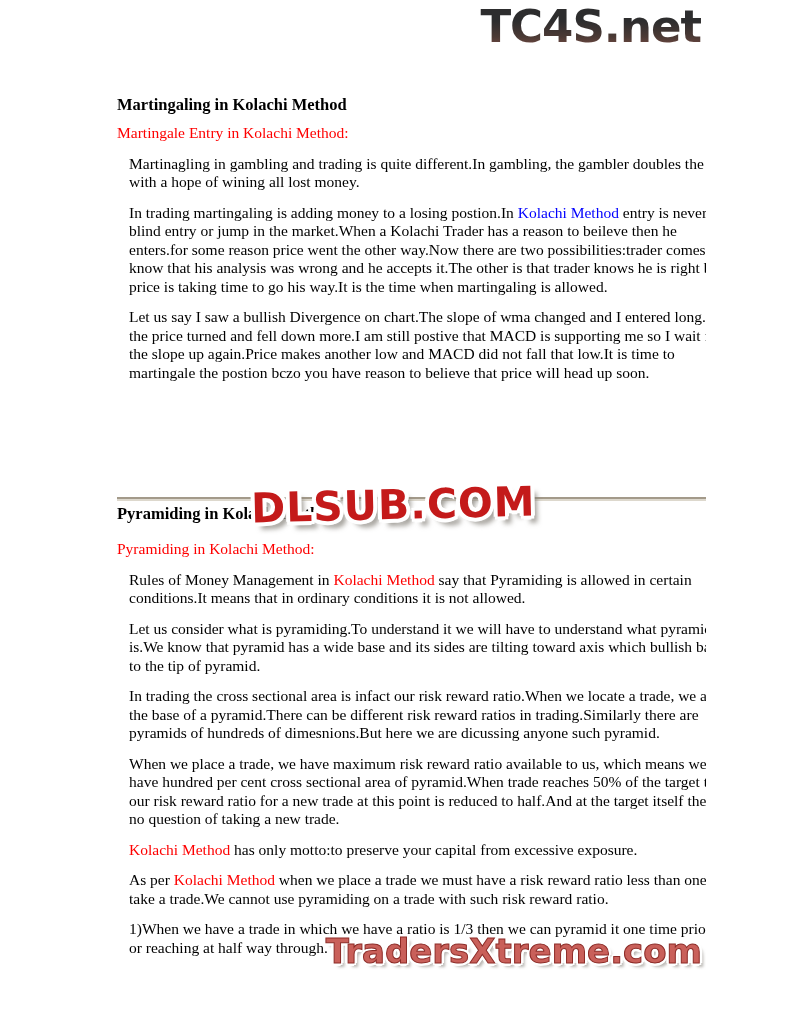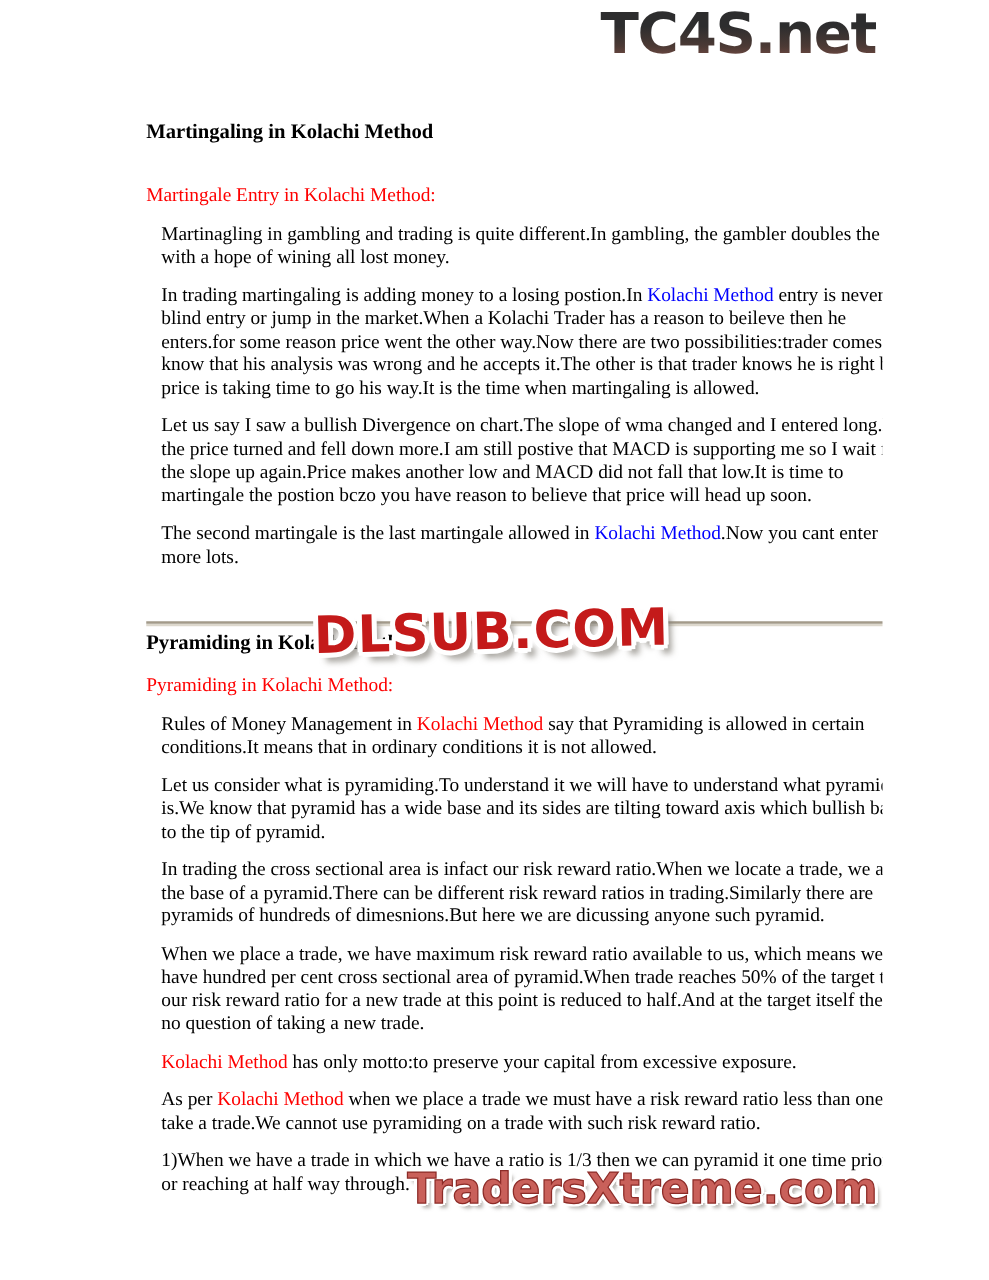--- a/index.html
+++ b/index.html
@@ -79,26 +79,25 @@
 </style>
 </head>
 <body>
 
 <div class="page">
 
   <div class="tc4s">TC4S.net</div>
 
   <h1 class="h-black" style="top:95px">Martingaling in Kolachi Method</h1>
 
-  <div class="flow" style="top:148px" id="sec0-body">
+  <div class="flow" style="top:124px" id="sec0-body">
       <div class="subhead">Martingale Entry in Kolachi Method:</div>
       <p>Martinagling in gambling and trading is quite different.In gambling, the gambler doubles the bet with a hope of wining all lost money.</p>
       <p>In trading martingaling is adding money to a losing postion.In <a class="inline-blue">Kolachi Method</a> entry is never a blind entry or jump in the market.When a Kolachi Trader has a reason to beileve then he enters.for some reason price went the other way.Now there are two possibilities:trader comes to know that his analysis was wrong and he accepts it.The other is that trader knows he is right but price is taking time to go his way.It is the time when martingaling is allowed.</p>
       <p>Let us say I saw a bullish Divergence on chart.The slope of wma changed and I entered long.But the price turned and fell down more.I am still postive that MACD is supporting me so I wait for the slope up again.Price makes another low and MACD did not fall that low.It is time to martingale the postion bczo you have reason to believe that price will head up soon.</p>
-      <p>The second martingale is the last martingale allowed in <a class="inline-blue">Kolachi Method</a>.Now you cant enter more lots.</p>
     </div>
 
   <hr class="divider">
 
   <h1 class="h-black" style="top:504px">Pyramiding in Kolachi Method</h1>
 
   <div class="dlsub">DLSUB.COM</div>
 
   <div class="flow" style="top:540px" id="sec1-body">
       <div class="subhead">Pyramiding in Kolachi Method:</div>

